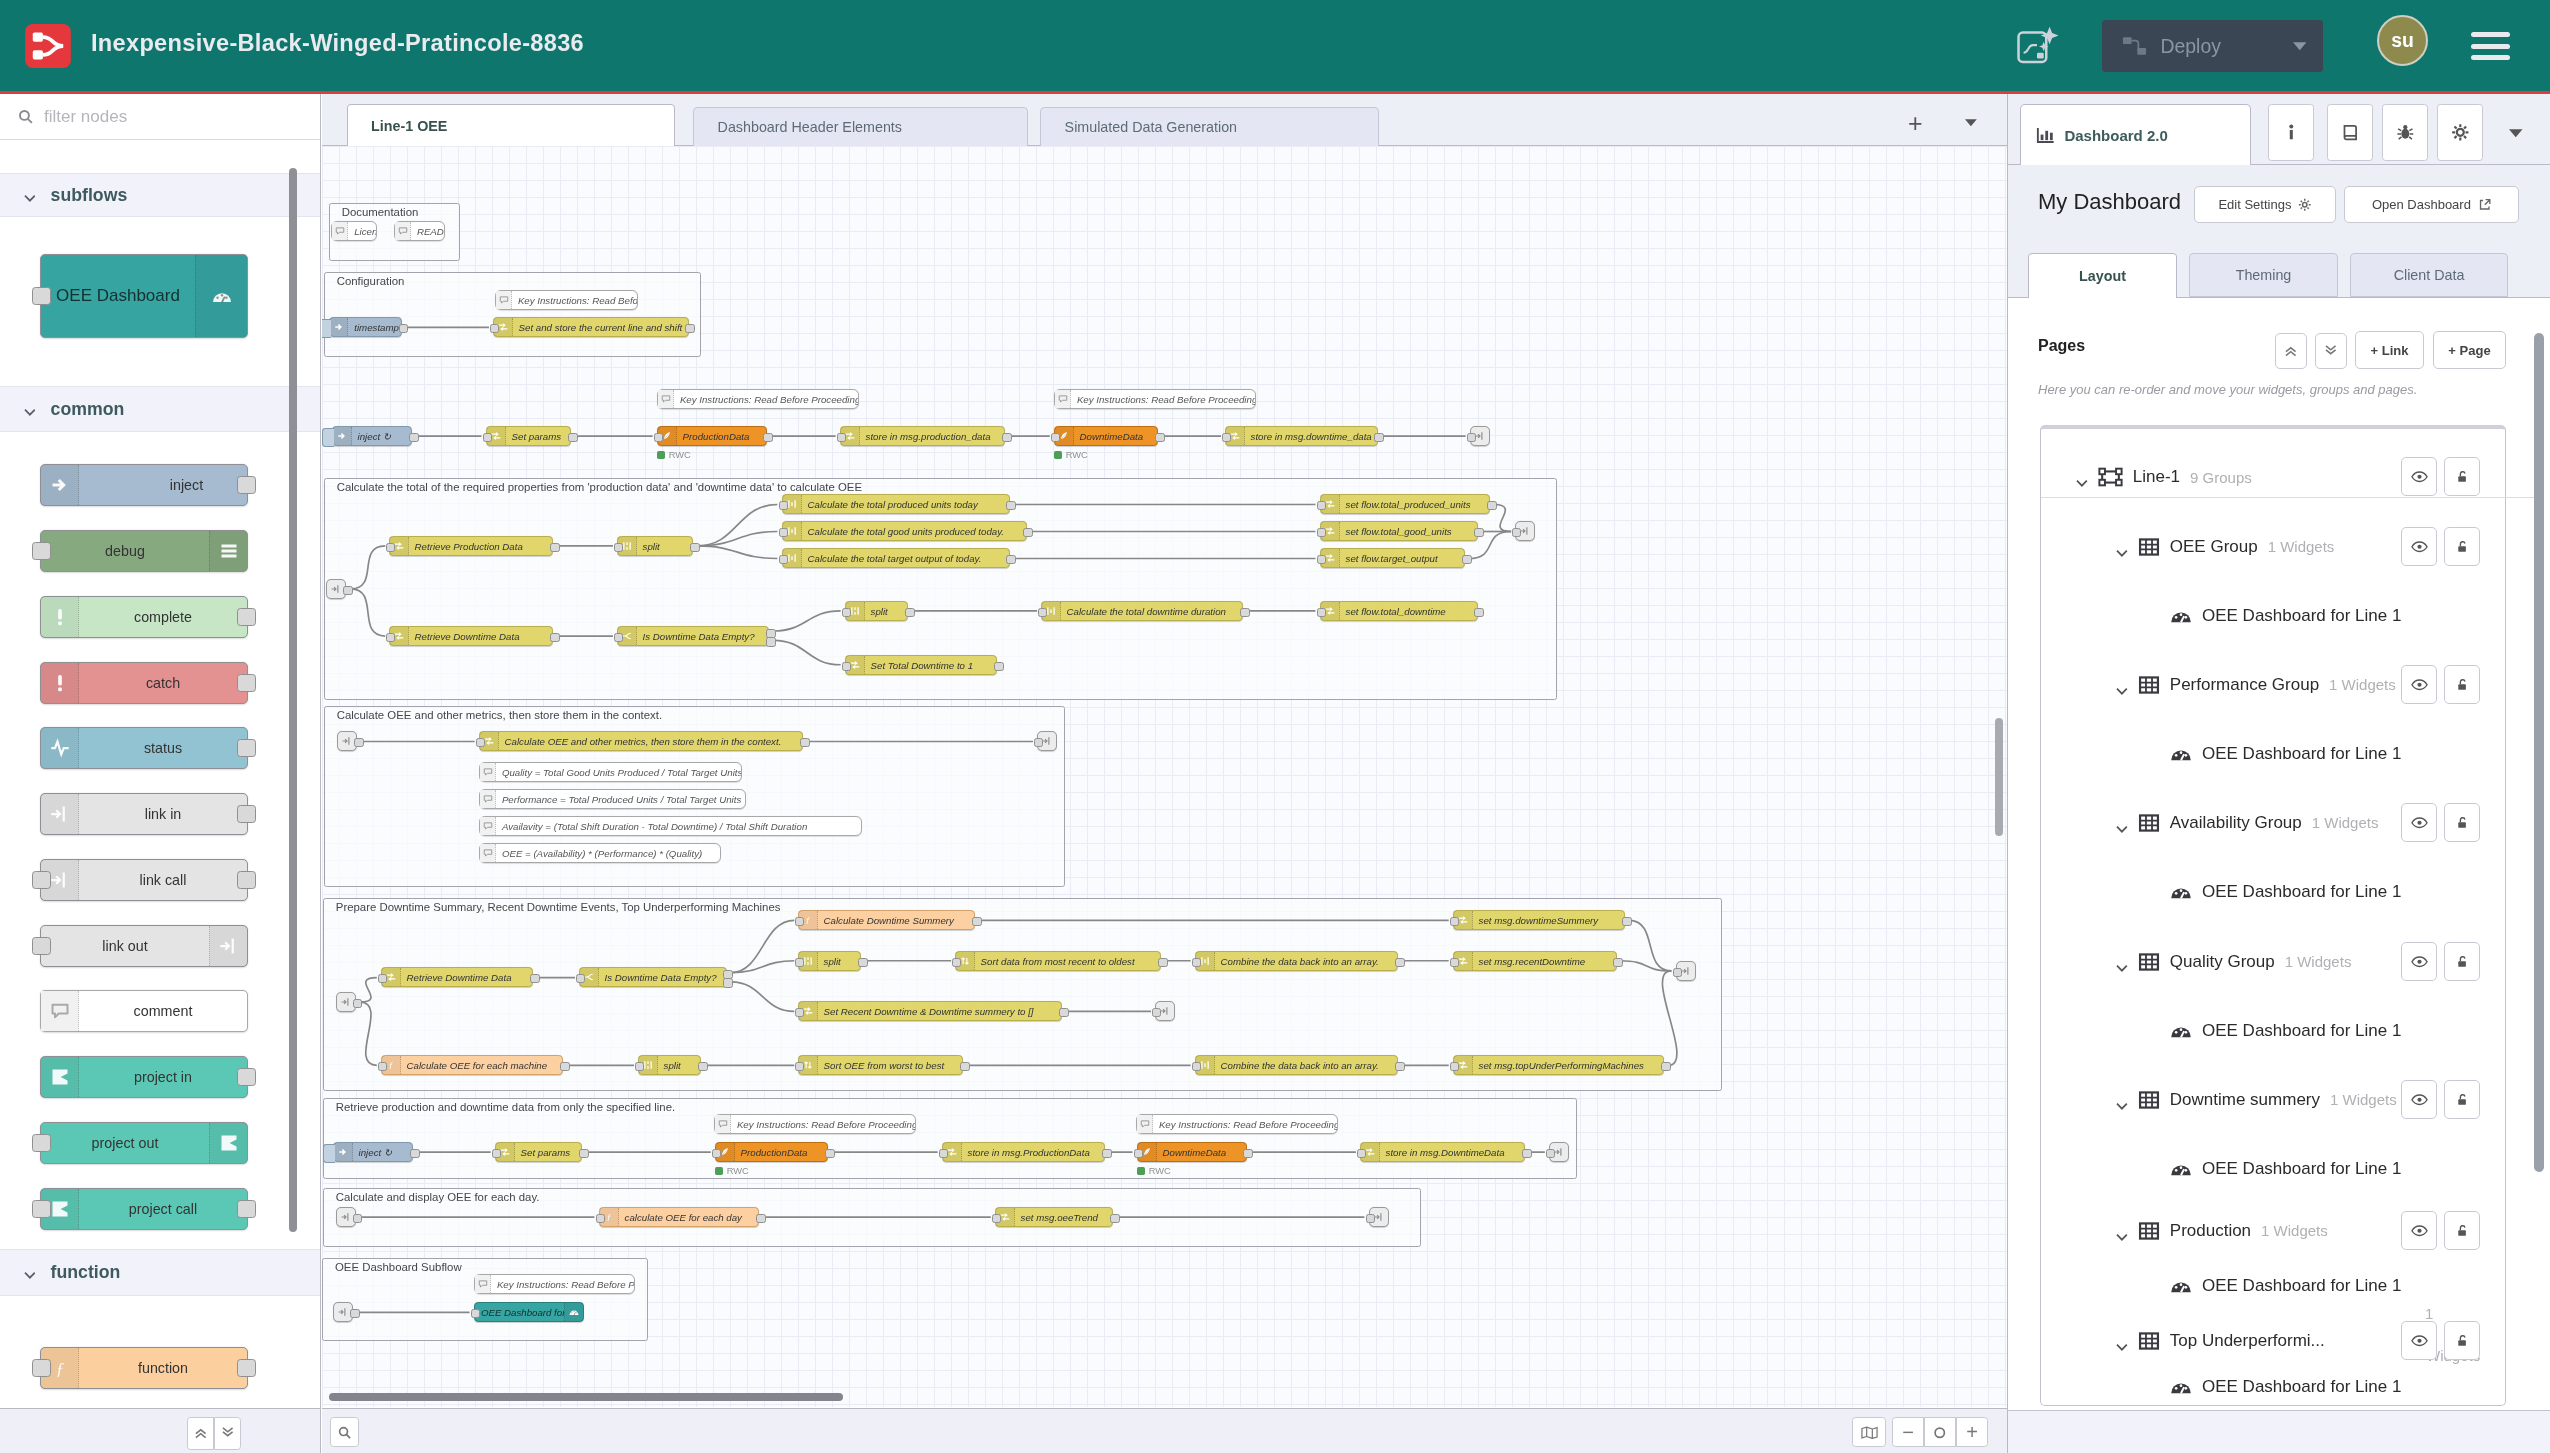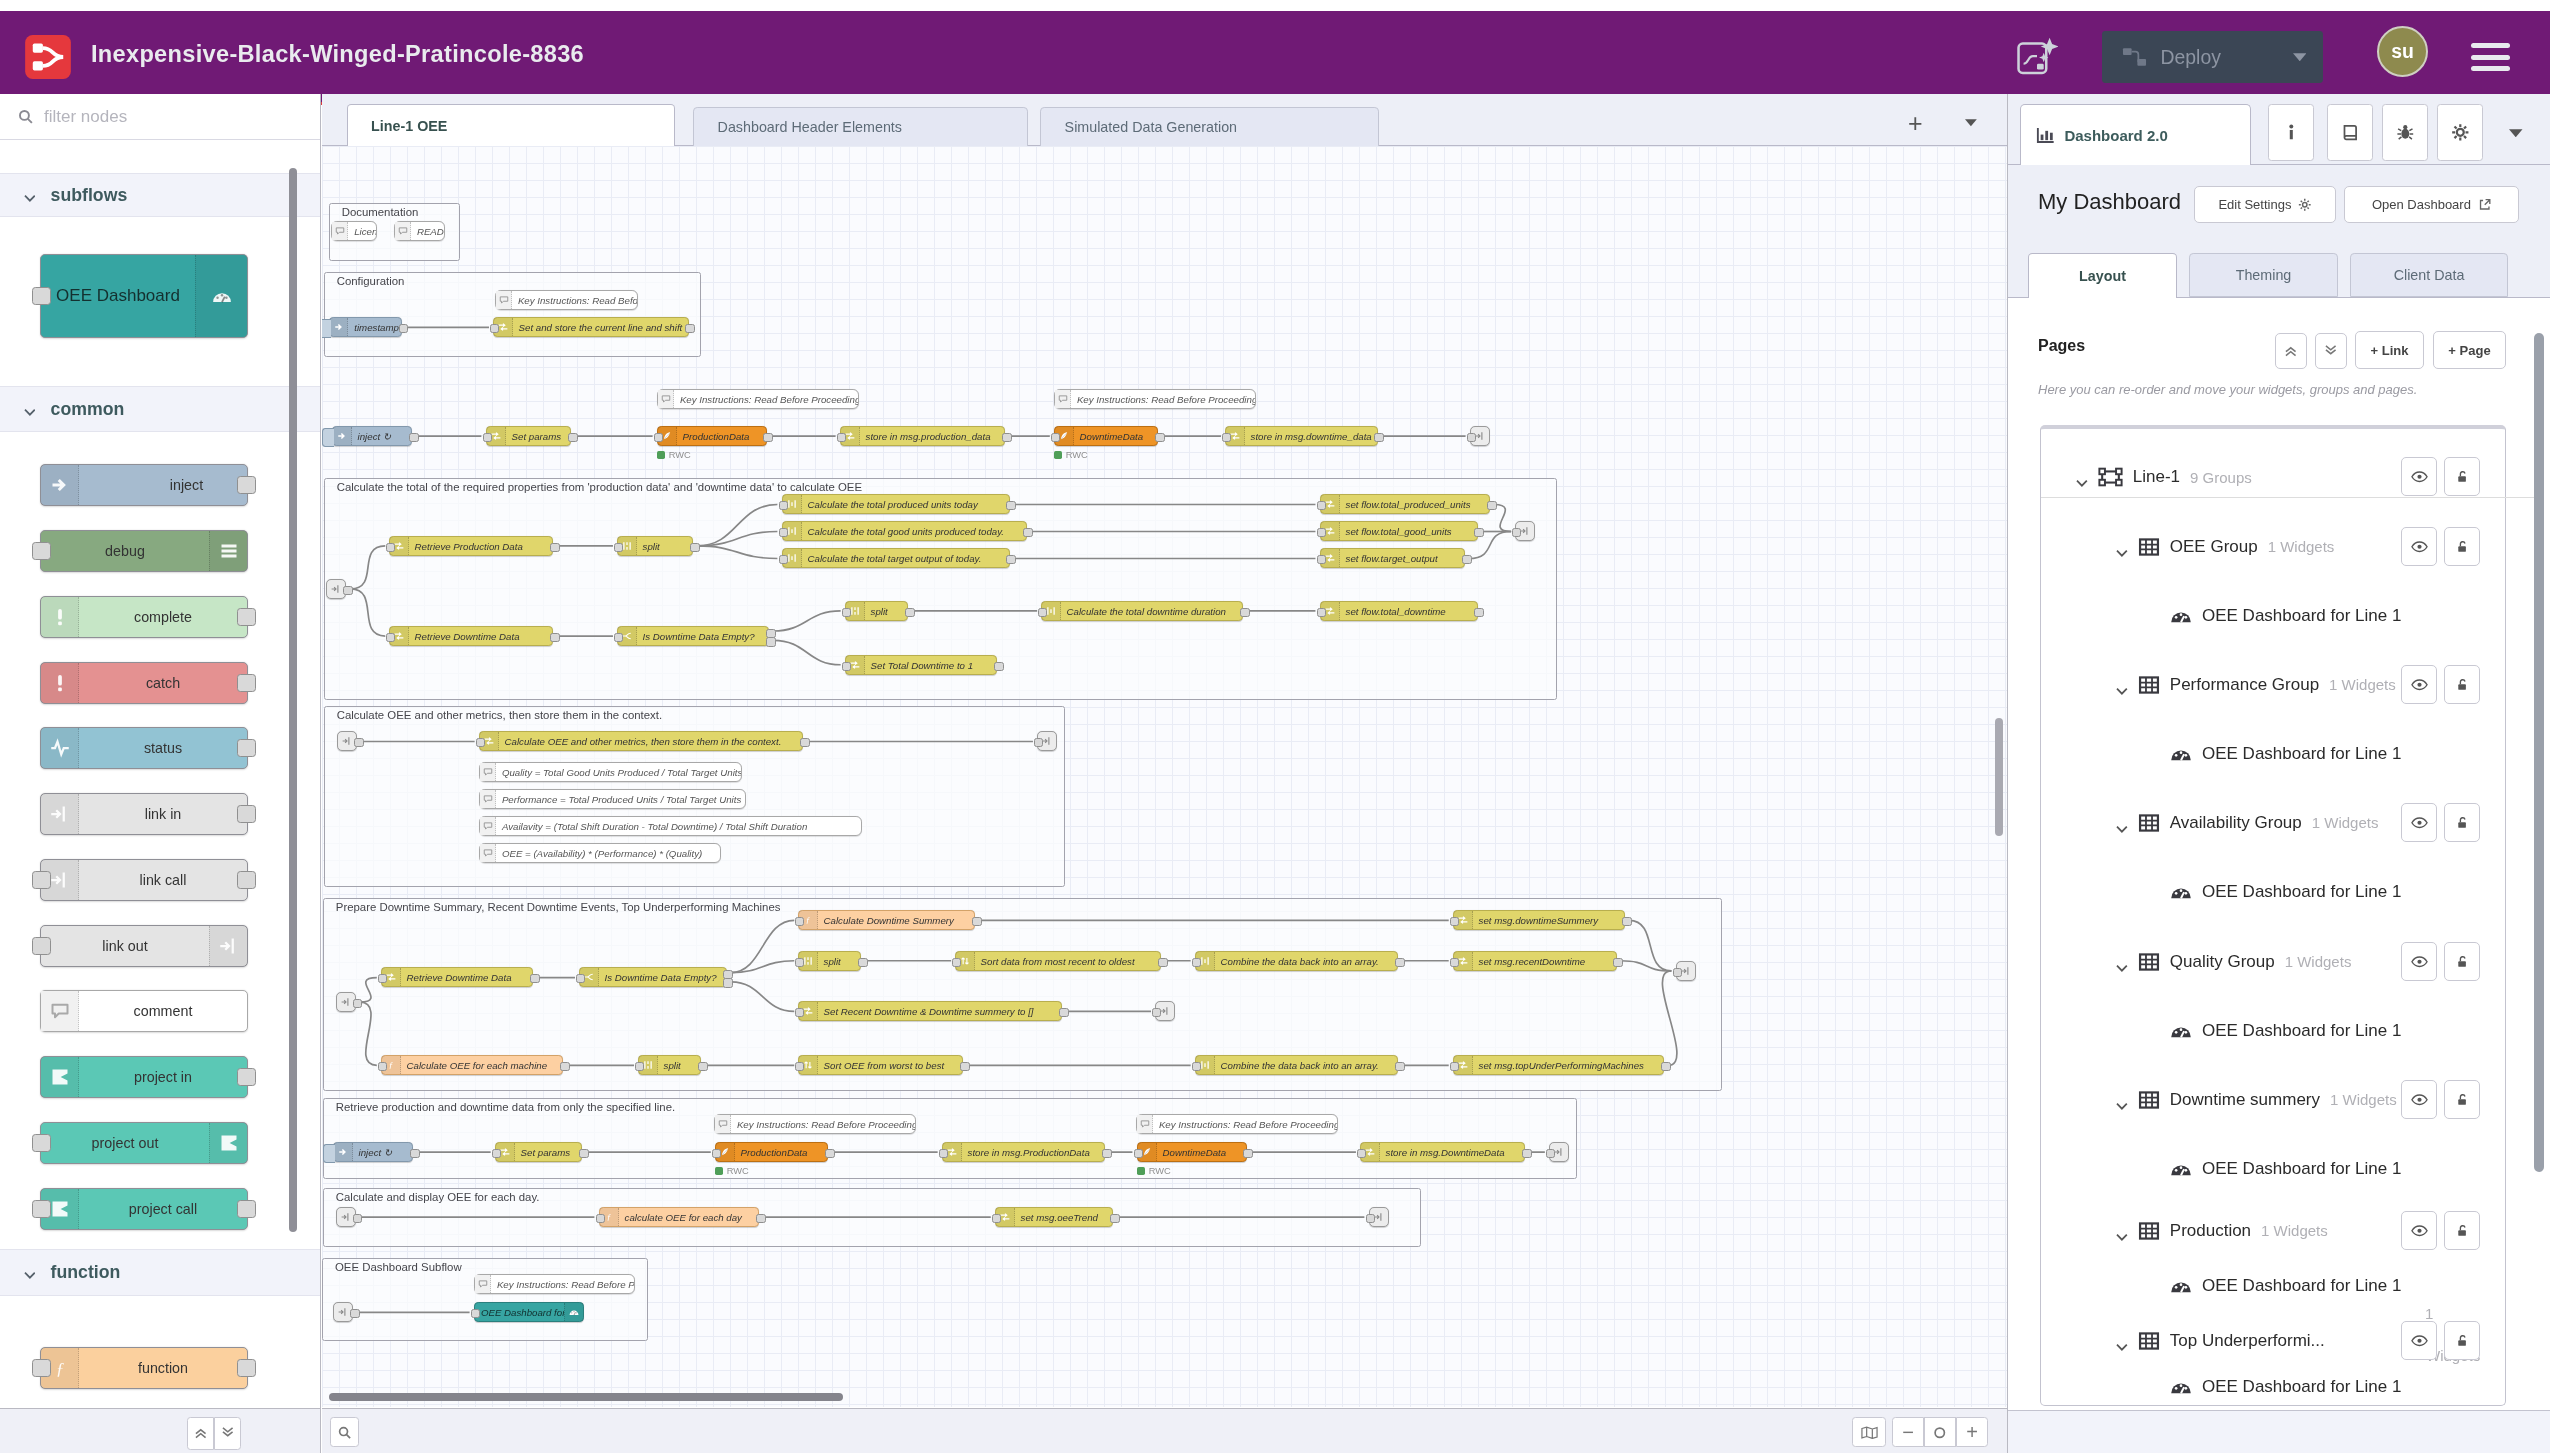--- a/index.html
+++ b/index.html
@@ -1,18 +1,18 @@
 <!DOCTYPE html>
 <html style="font-size:13.5px"><head>
 <meta charset="utf-8">
 <style>
   html,body{margin:0;padding:0;background:#dfe1e8;font-family:"Liberation Sans",sans-serif;}
   .app{position:relative;width:2550px;height:1454px;overflow:hidden;background:#fff;}
   
-  .header{position:absolute;left:0;top:11px;width:100%;height:91px;background:#701a75;border-bottom:3.4px solid #dd3d3d;}
+  .header{position:absolute;left:0;top:0;width:100%;height:91px;background:#0f766e;border-bottom:3.4px solid #dd3d3d;}
   .nrlogo{position:absolute;left:25px;top:23.6px;width:46px;height:44px;}
   .apptitle{position:absolute;left:91px;top:30px;font-size:23.6px;font-weight:600;color:#e9ebee;letter-spacing:0.3px;white-space:nowrap;}
   .aibtn{position:absolute;left:2016px;top:25px;width:42px;height:42px;color:#cdd2da;}
   .deploybtn{position:absolute;left:2102px;top:20px;width:221px;height:52px;background:#3b4655;border-radius:3.4px;display:flex;align-items:center;color:#8d95a3;}
   .deploybtn .dep-ic{margin-left:20px;width:25px;height:20px;color:#6f7888;}
   .deploybtn .dep-lab{margin-left:13.5px;font-size:19.4px;}
   .deploybtn .dep-caret{margin-left:auto;margin-right:17px;width:13.5px;height:8.4px;color:#8d95a3;}
   .avatar{position:absolute;left:2377px;top:15px;width:47px;height:47px;border-radius:50%;background:#8e8a4e;border:2.5px solid #cfcfc2;color:#fff;font-size:19.4px;font-weight:bold;display:flex;align-items:center;justify-content:center;}
   .burger{position:absolute;left:2471px;top:32px;width:39px;}
   .burger div{height:5px;background:#e8eaee;border-radius:2.5px;margin-bottom:6.7px;}

